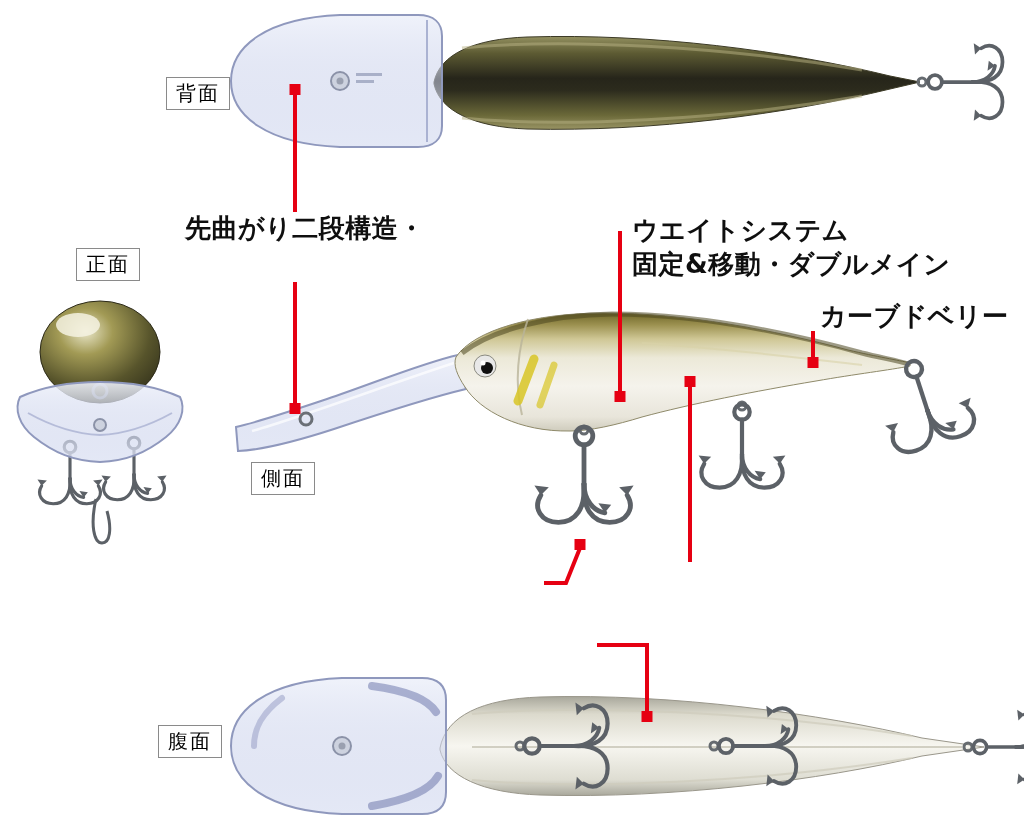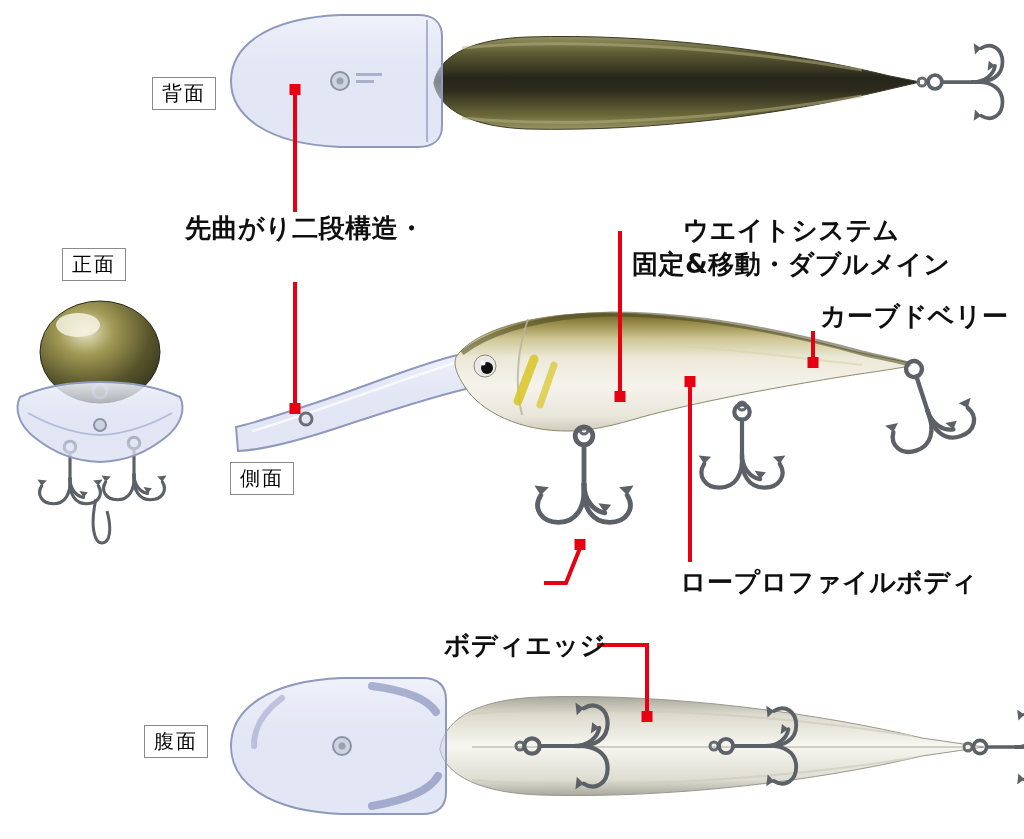--- a/index.html
+++ b/index.html
@@ -7,26 +7,26 @@
   body { font-family:"DejaVu Sans","Liberation Sans",sans-serif; }
   .stage {
     position:relative; width:1024px; height:839px;
     background:#ffffff; overflow:hidden;
   }
   .illus { position:absolute; overflow:visible; }
   .view-label {
     position:absolute; z-index:7;
     border:1.5px solid #8a8a8a; background:#ffffff;
     font-size:20px; color:#000; letter-spacing:2px;
-    padding:4px 9px; line-height:1.15; white-space:nowrap;
+    padding:4px 9px; line-height:1.15; white-space:nowrap;margin-left:14px;
   }
   .ann {
     position:absolute; z-index:8;
     color:#0f0f0f; font-size:26px; font-weight:600;
-    line-height:34px; letter-spacing:0.5px; white-space:nowrap;text-align:center;
+    line-height:34px; letter-spacing:0.5px; white-space:nowrap;
   }
   .overlay { position:absolute; left:0; top:0; z-index:5; pointer-events:none; }
 </style>
 </head>
 <body>
 
 <div class="stage">
 
   <svg width="0" height="0" style="position:absolute" aria-hidden="true">
     <defs>
@@ -181,34 +181,32 @@
       <rect x="614.5" y="391" width="11" height="11"></rect>
       <rect x="807.5" y="357" width="11" height="11"></rect>
       <rect x="574.5" y="539" width="11" height="11"></rect>
       <rect x="684.5" y="376" width="11" height="11"></rect>
       <rect x="641.5" y="711" width="11" height="11"></rect>
     </g>
   </svg>
 
   <div class="view-label" style="left:152px;top:77px">背面</div>
   <div class="view-label" style="left:62px;top:248px">正面</div>
-  <div class="view-label" style="left:230px;top:462px">側面</div>
+  <div class="view-label" style="left:237px;top:462px">側面</div>
   <div class="view-label" style="left:144px;top:725px">腹面</div>
 
   <div class="ann" style="left:185px;top:211px">
     <div>先曲がり二段構造・</div>
   </div>
 
   <div class="ann" style="left:632px;top:213px">
     <div>ウエイトシステム</div>
     <div>固定&amp;移動・ダブルメイン</div>
   </div>
 
   <div class="ann" style="left:820px;top:299px">カーブドベリー</div>
 
 
-  <div class="ann" style="left:444px;top:628px">ボディエッジ</div>
 
   <div class="ann" style="left:680px;top:565px">
-    <div>ロープロファイルボディ</div>
   </div>
 
 </div>
 
 </body></html>

